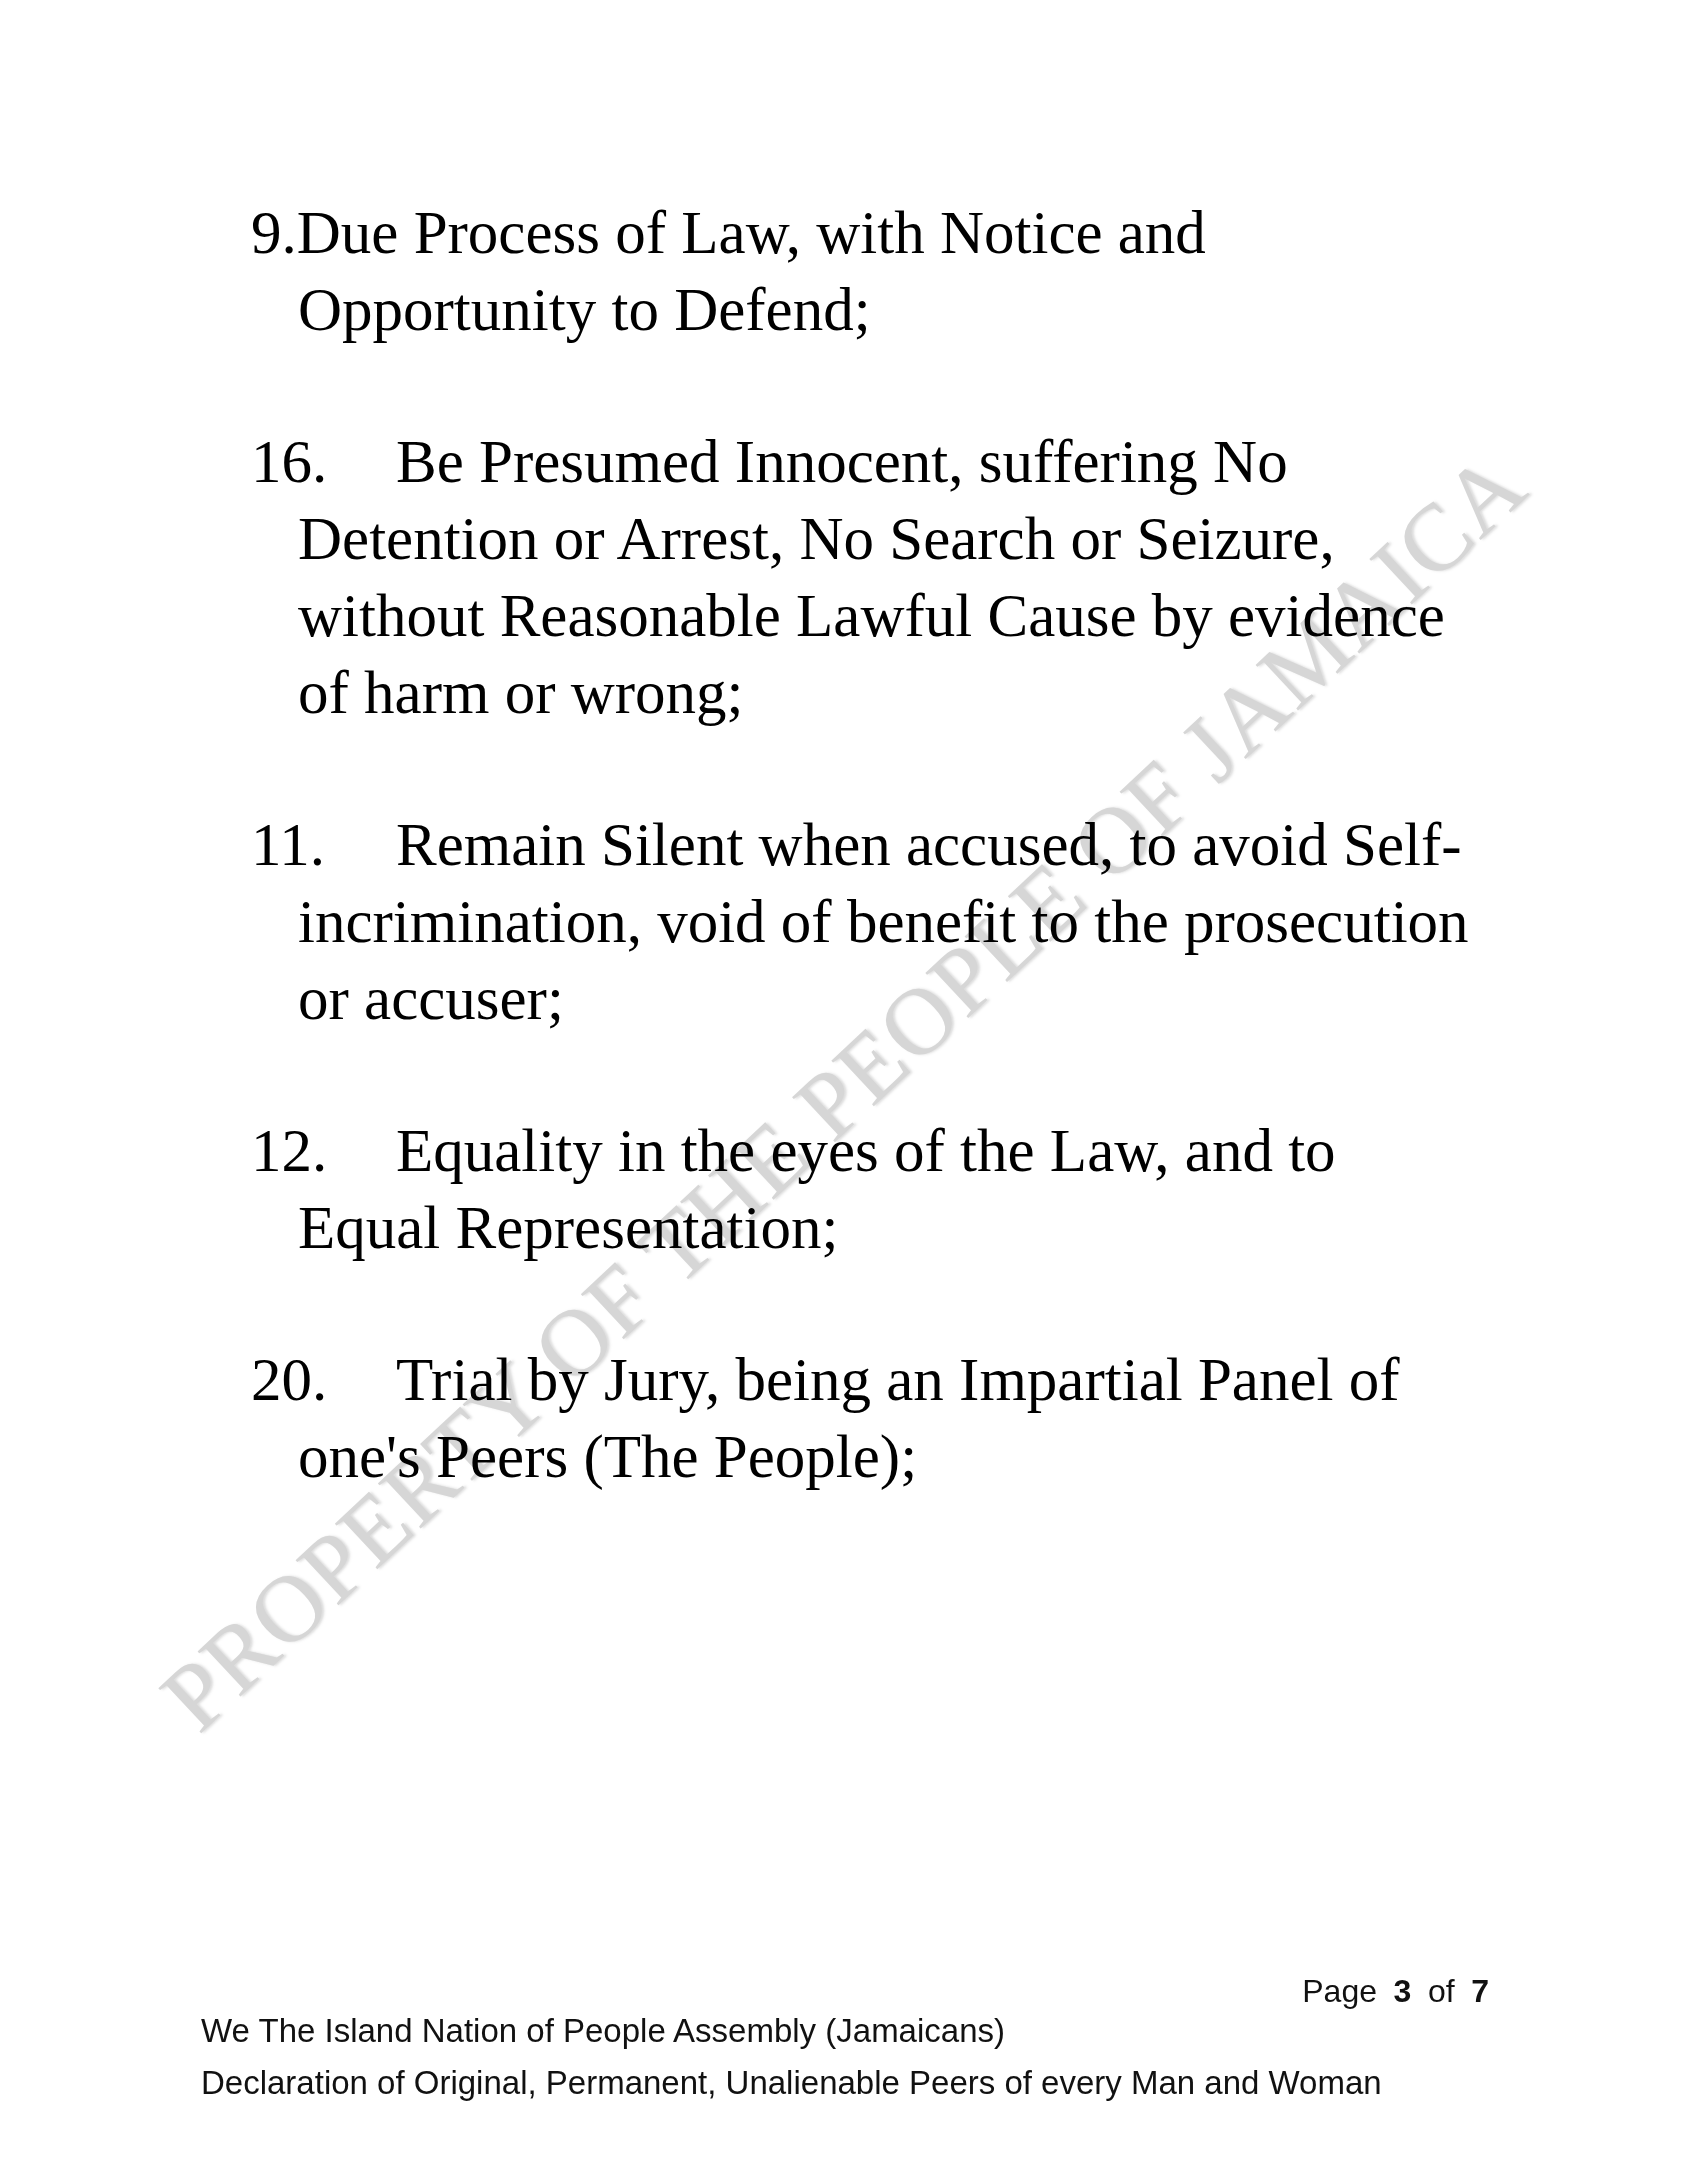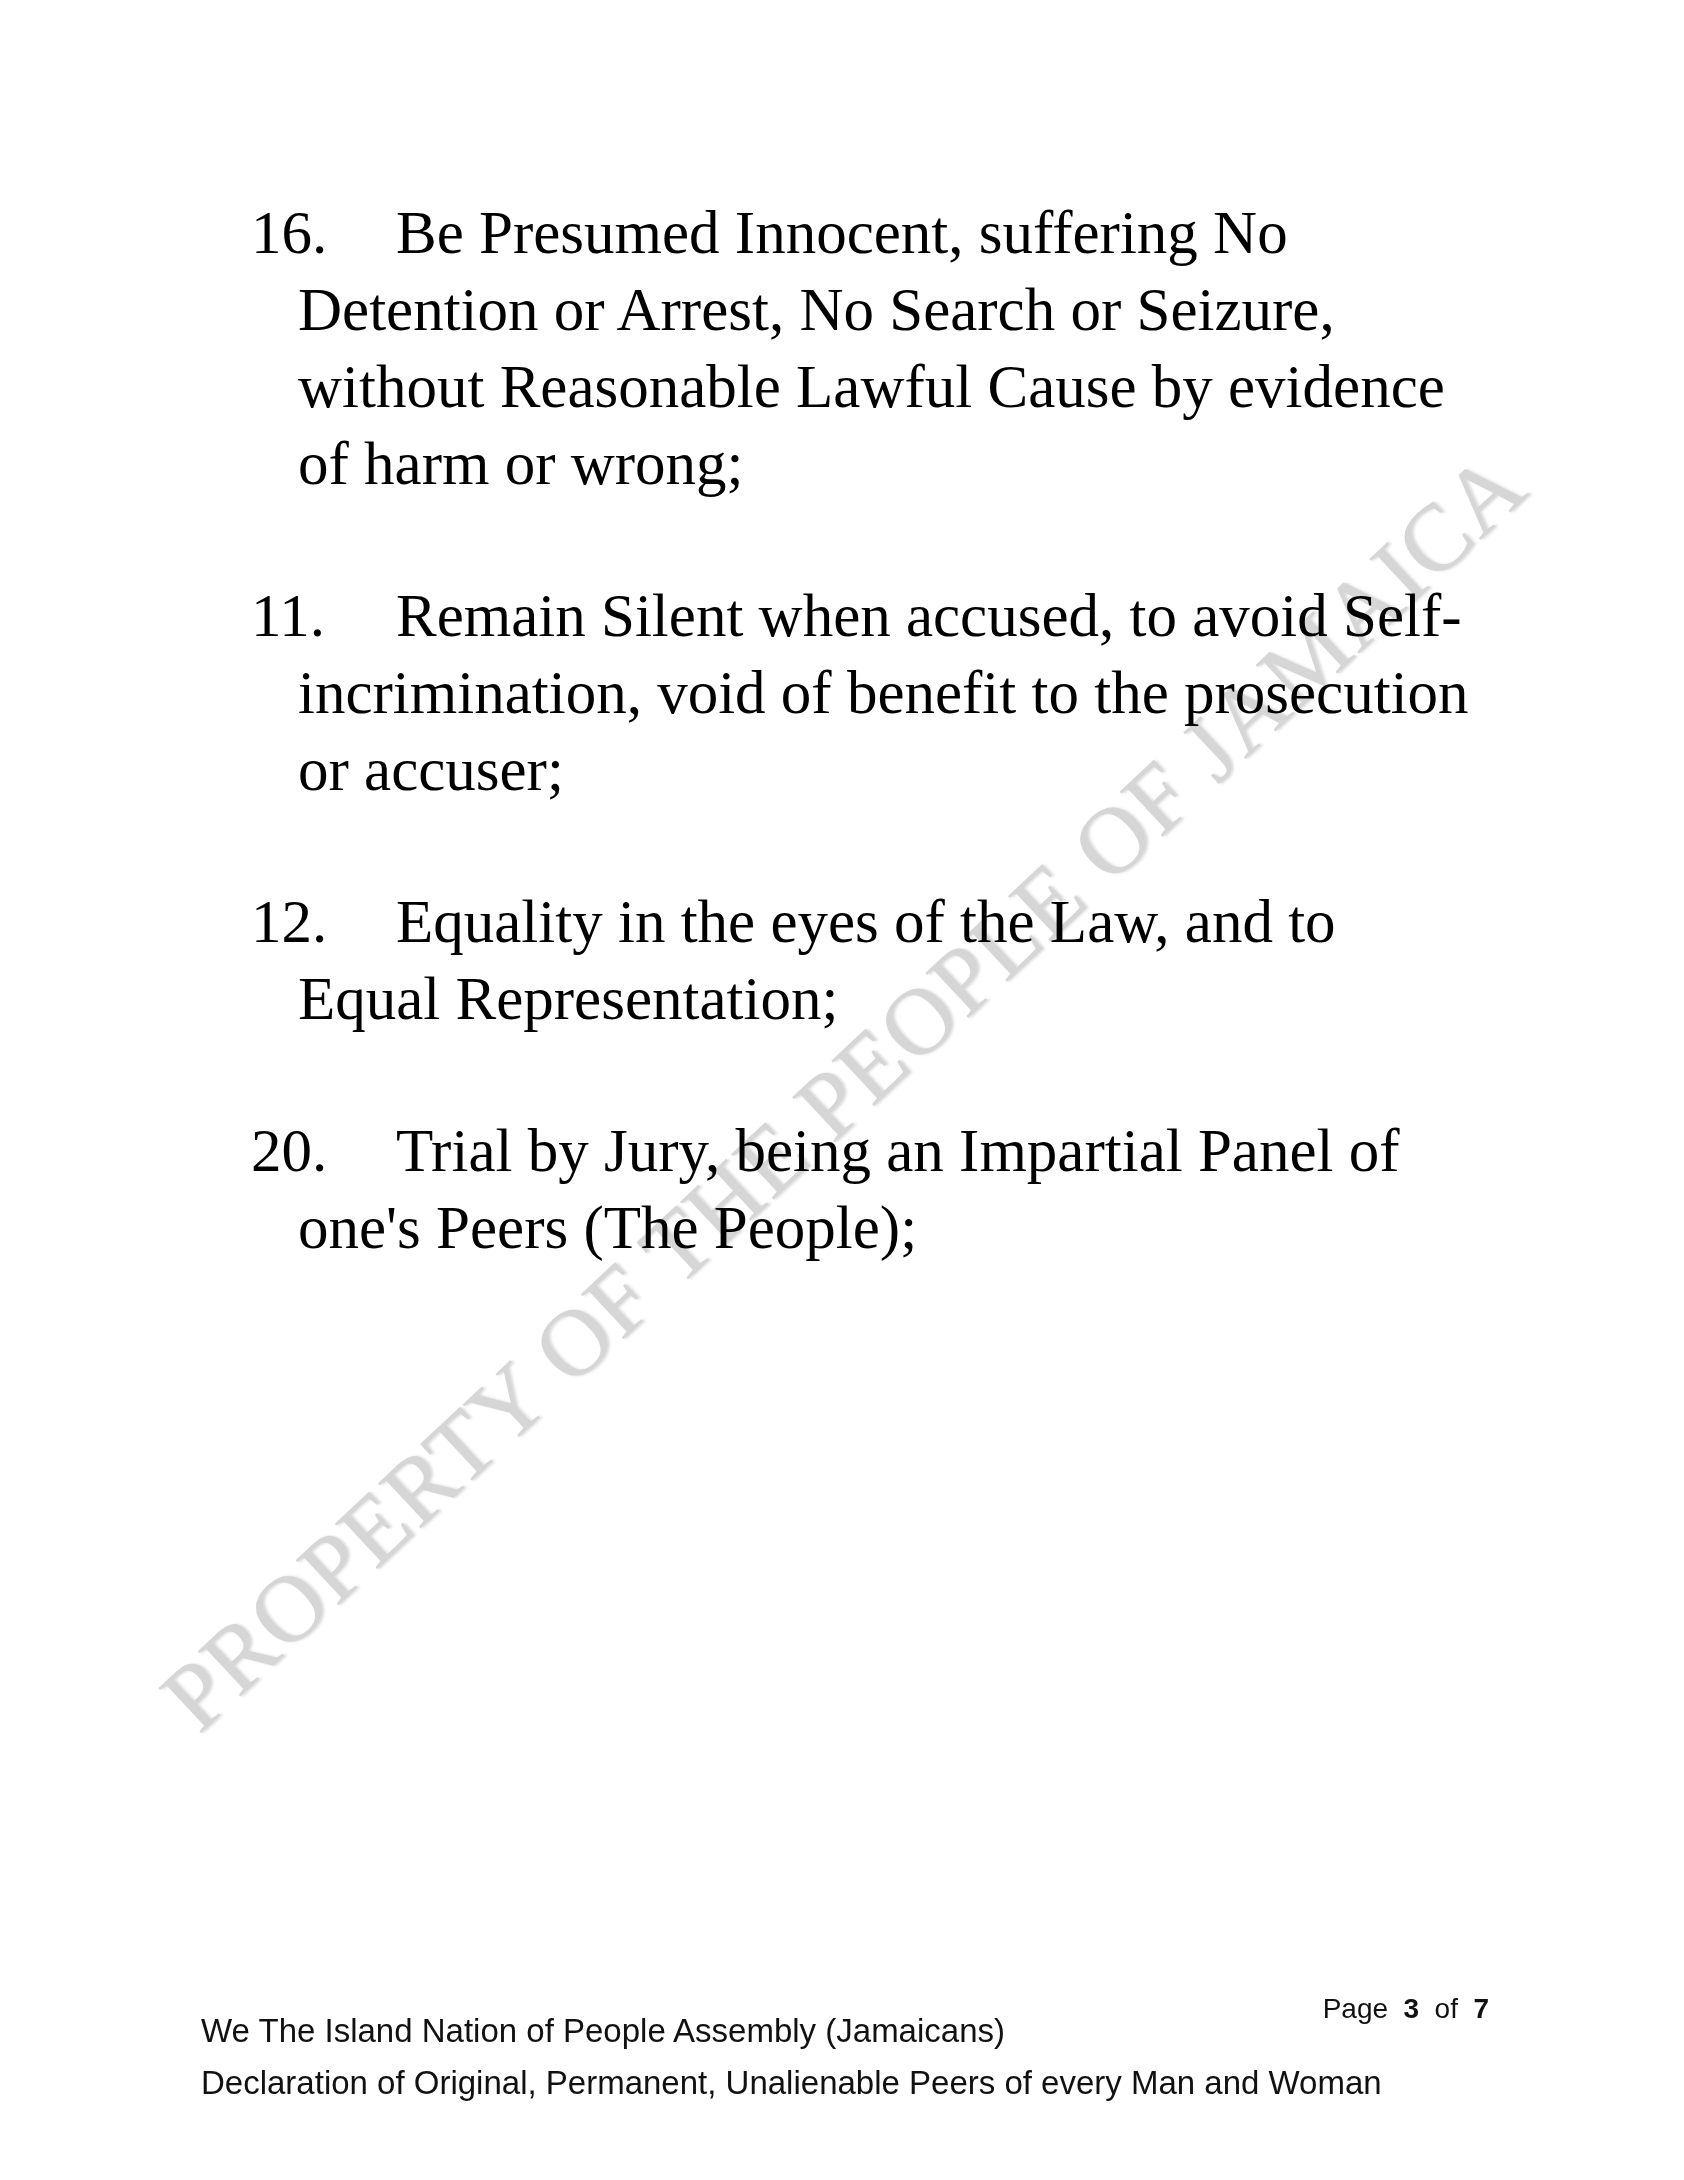--- a/index.html
+++ b/index.html
@@ -43,25 +43,24 @@
   .num.tabbed {
     display:inline-block;
     width:145px;
     text-indent:0;
   }
   .footer-pageline {
     position:absolute;
     right:196px; top:1972px;
     z-index:1;
     font-family:"Liberation Sans",sans-serif;
-    font-size:28px;
+    font-size:32px;
     line-height:39px;
     color:#111111;
     white-space:nowrap;
-    margin-top:17px;
   }
   .footer-pageline > span { margin-right:7.7px; }
   .footer-pageline > span:last-child { margin-right:0; }
   .footer-pageline .bold { font-weight:bold; }
   .footer-org, .footer-doc {
     position:absolute;
     left:201px;
     z-index:1;
     font-family:"Liberation Sans",sans-serif;
     font-size:33px;
@@ -73,20 +72,21 @@
   .footer-doc { top:2062px; }
 </style>
 </head>
 <body>
 
 <div class="page">
 
   <div class="watermark">PROPERTY OF THE PEOPLE OF JAMAICA</div>
 
   <div class="content">
+      <div class="item"><span class="num">9.</span><span class="text">Due Process of Law, with Notice and<br>Opportunity to Defend;</span></div>
       <div class="item"><span class="num tabbed">16.</span><span class="text">Be Presumed Innocent, suffering No<br>Detention or Arrest, No Search or Seizure,<br>without Reasonable Lawful Cause by evidence<br>of harm or wrong;</span></div>
       <div class="item"><span class="num tabbed">11.</span><span class="text">Remain Silent when accused, to avoid Self-<br>incrimination, void of benefit to the prosecution<br>or accuser;</span></div>
       <div class="item"><span class="num tabbed">12.</span><span class="text">Equality in the eyes of the Law, and to<br>Equal Representation;</span></div>
       <div class="item"><span class="num tabbed">20.</span><span class="text">Trial by Jury, being an Impartial Panel of<br>one's Peers (The People);</span></div>
     </div>
 
   <div class="footer-pageline">
     <span>Page</span>
     <span class="bold">3</span>
     <span>of</span>

